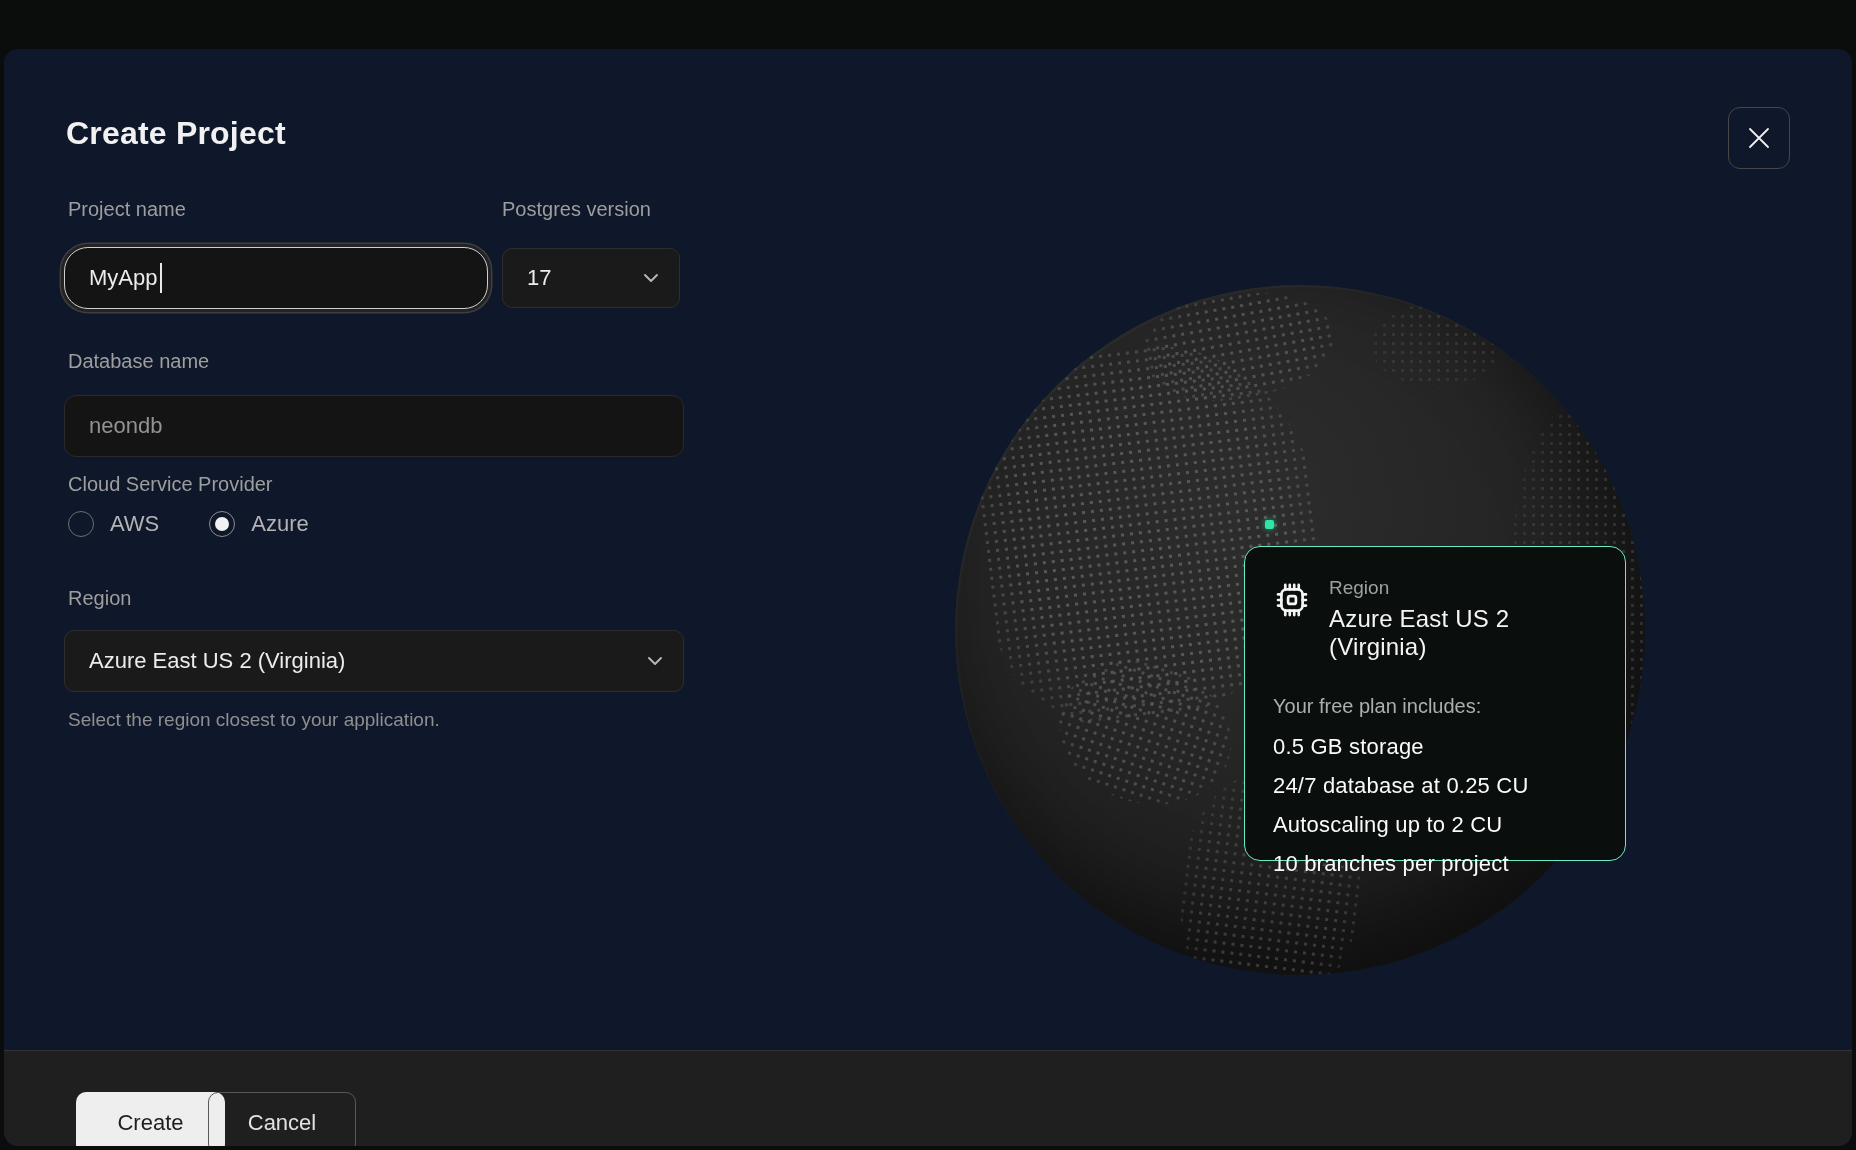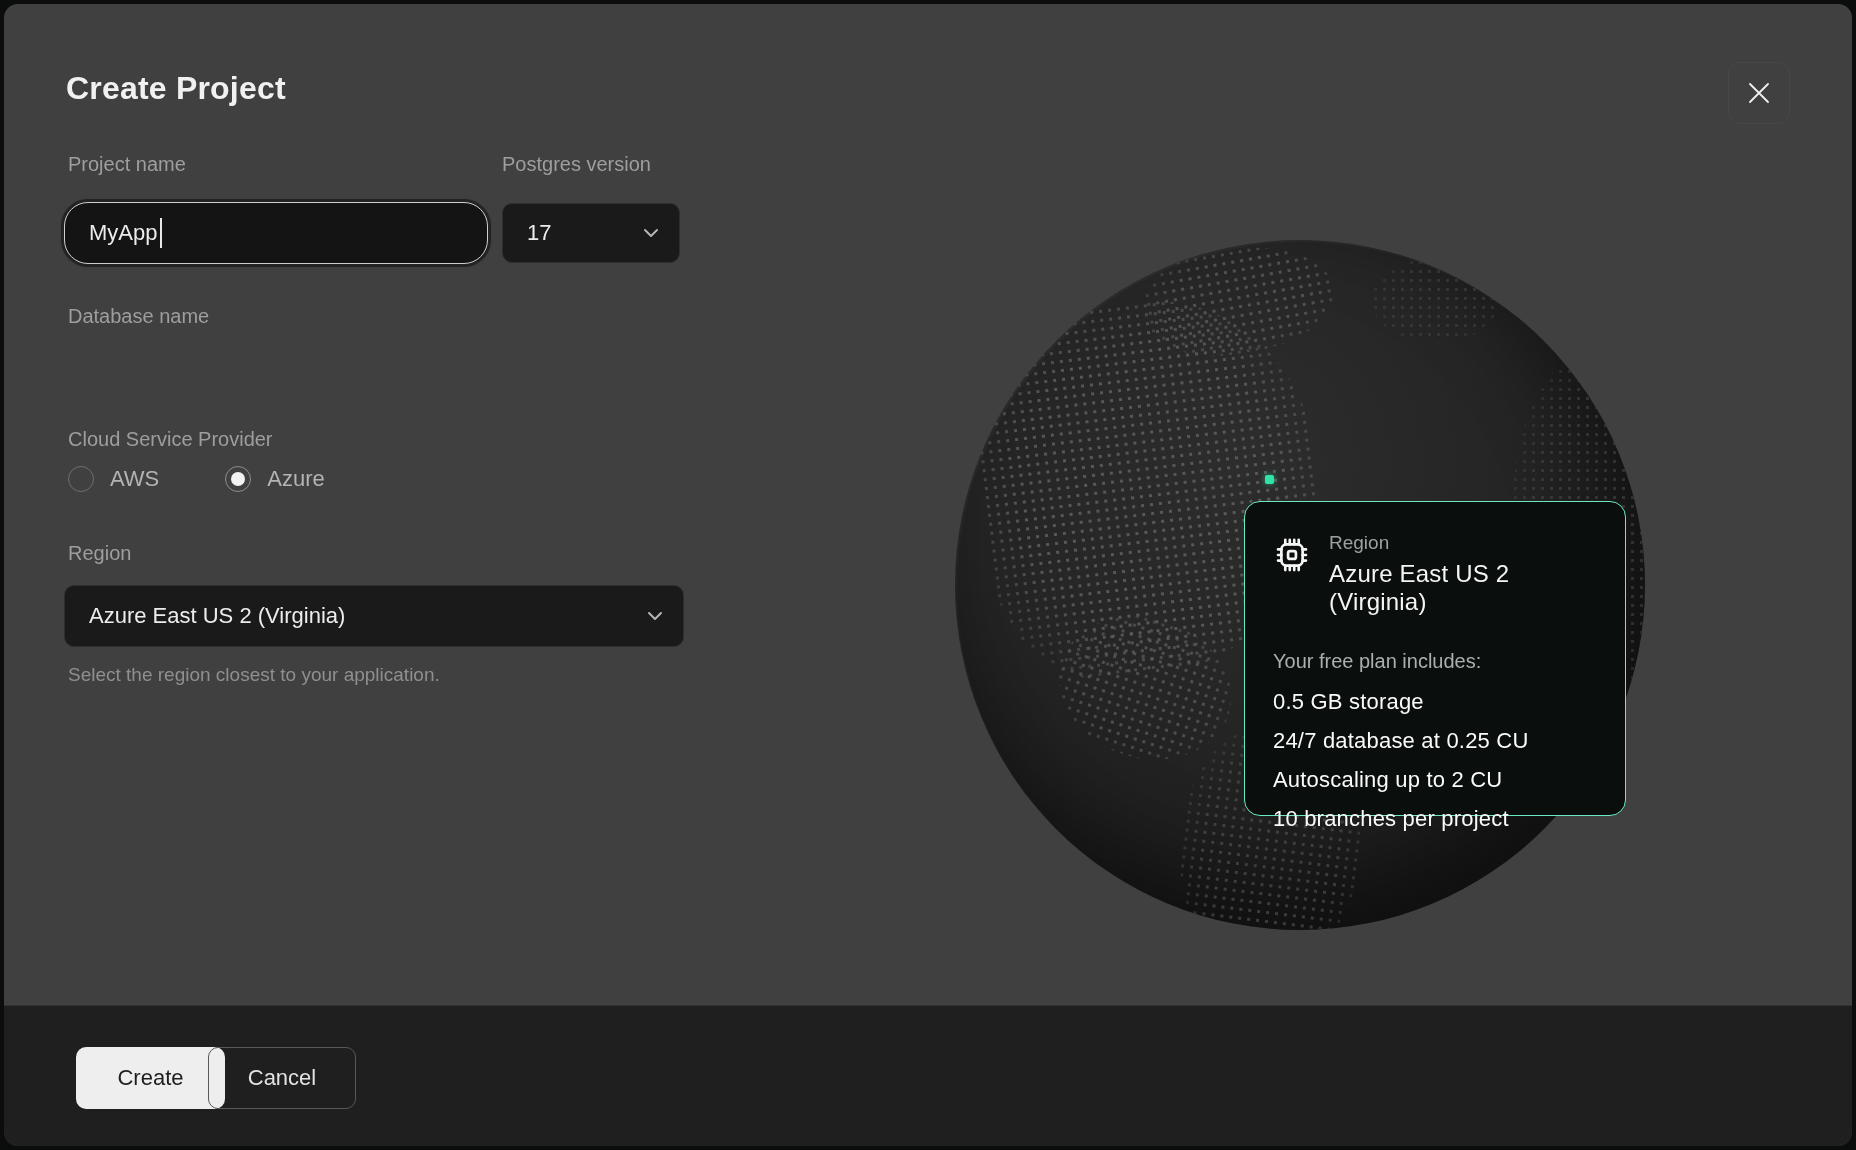--- a/index.html
+++ b/index.html
@@ -2,39 +2,39 @@
 <html style="--accent-green: #2fe4a7; --tooltip-border: #69e9c6;"><head>
 <meta charset="utf-8">
 <style>
   :root{
     --accent-green:#2fe4a7;
     --tooltip-border:#69e9c6;
   }
   *{box-sizing:border-box;margin:0;padding:0;}
   html,body{width:1856px;height:1150px;background:#0b0c0c;font-family:"Liberation Sans",sans-serif;overflow:hidden;}
   .canvas{position:relative;width:1856px;height:1150px;background:#0b0c0c;}
-  .modal{position:absolute;inset:4px;background:#404040;border-radius:14px;overflow:hidden;}
+  .modal{position:absolute;inset:4px;background:#0f172a;border-radius:14px;overflow:hidden;margin-top:45px;}
 
   .page-title{position:absolute;left:62px;top:66px;font-size:32px;font-weight:700;color:#f1f1f1;letter-spacing:.2px;}
 
   .close-btn{position:absolute;left:1724px;top:58px;width:62px;height:62px;border:1px solid #474747;border-radius:12px;background:transparent;display:flex;align-items:center;justify-content:center;cursor:pointer;}
 
   .field-label{position:absolute;font-size:20px;color:#9e9e9e;}
   .helper-text{position:absolute;font-size:19px;color:#8f8f8f;}
 
   .text-field{position:absolute;background:#141414;border:1px solid #2a2a2a;border-radius:24px;display:flex;align-items:center;padding:0 24px;font-size:22px;color:#ececec;}
   .text-field.focused{border:1.5px solid #cfcfcf;box-shadow:0 0 0 3px #232323,0 0 0 4.5px #3e3e3e;}
   .caret{display:inline-block;width:2px;height:30px;background:#e8e8e8;margin-left:3px;animation:blink 1.1s steps(1) infinite;}
   @keyframes blink{50%{opacity:0;}}
   input.text-input{position:absolute;background:#141414;border:1px solid #2a2a2a;border-radius:12px;padding:0 24px;font-size:22px;color:#ececec;font-family:"Liberation Sans",sans-serif;outline:none;}
   input.text-input::placeholder{color:#929292;}
 
   .select{position:absolute;background:#1a1a1a;border:1px solid #2e2e2e;border-radius:10px;display:flex;align-items:center;justify-content:space-between;padding:0 20px 0 24px;font-size:22px;color:#ececec;cursor:pointer;}
 
-  .radio-row{position:absolute;display:flex;align-items:center;gap:66px;}
+  .radio-row{position:absolute;display:flex;align-items:center;gap:50px;}
   .radio-opt{display:flex;align-items:center;gap:16px;cursor:pointer;}
   .radio-circle{width:26px;height:26px;border-radius:50%;border:1.5px solid #6e6e6e;display:flex;align-items:center;justify-content:center;}
   .radio-opt.checked .radio-circle{border-color:#8d8d8d;}
   .radio-dot{width:14px;height:14px;border-radius:50%;background:#f2f2f2;}
   .radio-label{font-size:22px;color:#b3b3b3;}
 
   
   .globe{position:absolute;left:951px;top:236px;width:690px;height:690px;border-radius:50%;overflow:hidden;
     background:radial-gradient(circle at 42% 32%,#2d2d2d 0%,#252525 42%,#1c1c1c 72%,#181818 100%);
     box-shadow:inset -30px -40px 90px rgba(0,0,0,.45), inset 2px 2px 2px rgba(255,255,255,.04);}
@@ -128,20 +128,21 @@
     <div class="select" style="left:498px;top:199px;width:178px;height:60px;" role="combobox">
       <span>17</span>
       <span style="display:flex;">
         <svg width="16" height="10" viewBox="0 0 16 10">
             <path d="M2 2 L8 8 L14 2" fill="none" stroke="#b5b5b5" stroke-width="2" stroke-linecap="round" stroke-linejoin="round"></path>
           </svg>
       </span>
     </div>
 
     <div class="field-label" style="left:64px;top:301px;">Database name</div>
+    <input class="text-input" style="left: 60px; top: 346px; width: 620px; height: 62px;" placeholder="neondb">
 
     <div class="field-label" style="left:64px;top:424px;">Cloud Service Provider</div>
     <div class="radio-row" style="left:64px;top:462px;">
       <div class="radio-opt">
         <span class="radio-circle"></span>
         <span class="radio-label">AWS</span>
       </div>
       <div class="radio-opt checked">
         <span class="radio-circle">
             <span class="radio-dot"></span>

